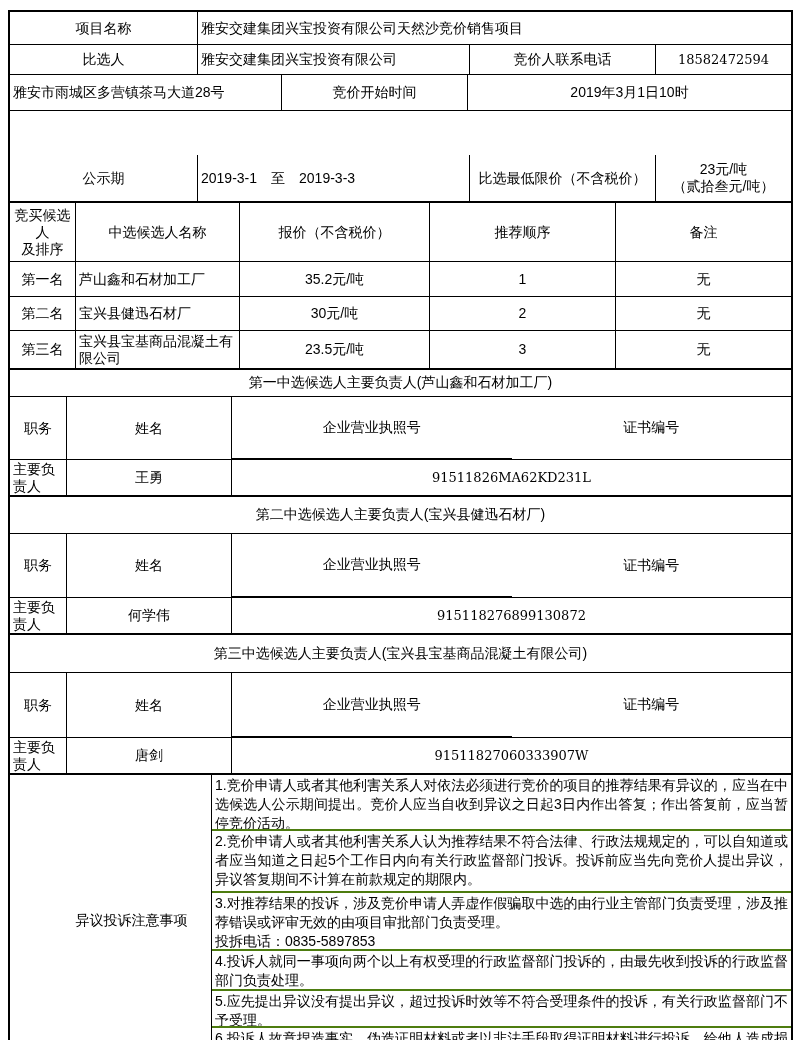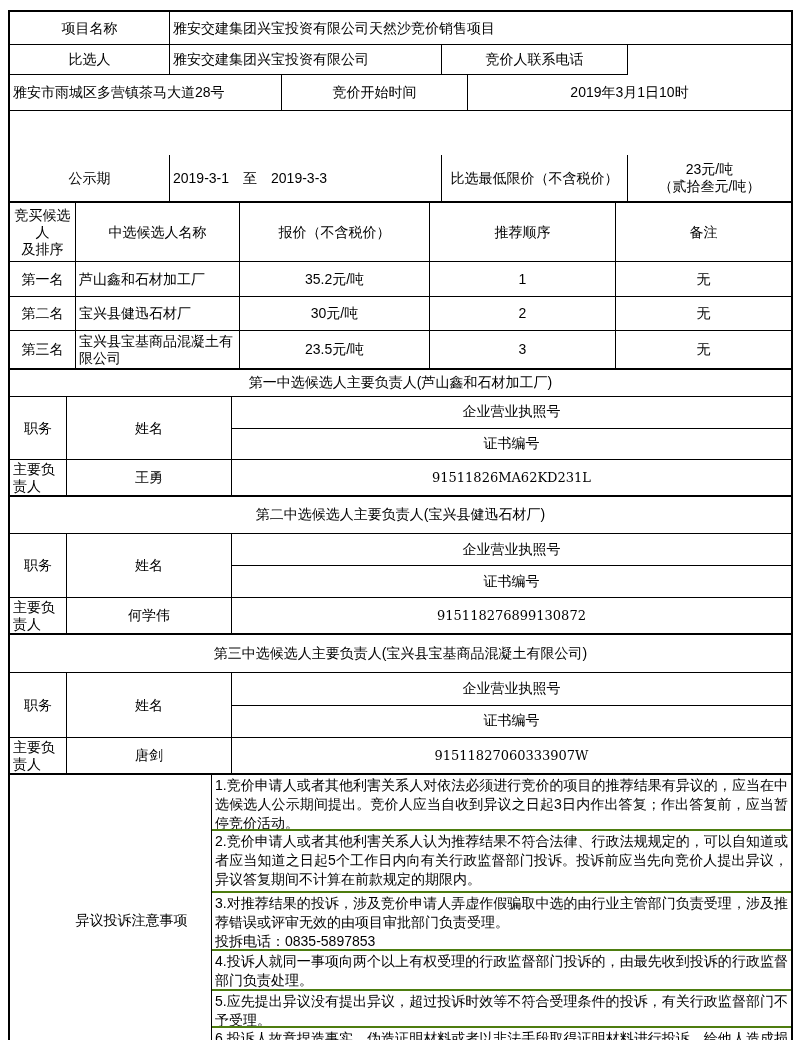--- a/index.html
+++ b/index.html
@@ -29,21 +29,21 @@
     line-height: 17px;
     overflow: hidden;
   }
   .c.last { border-right: none; flex: 1; }
   .c.left { justify-content: flex-start; text-align: left; padding-left: 3px; }
   .pre { white-space: pre-line; }
   .num { font-family: "DejaVu Serif", serif; font-size: 13px; }
   .sect { border-top: 1px solid #000; }
 
   
-  .w-ilabel { width: 160px; text-align: center; }
+  .w-ilabel { width: 188px; text-align: center; }
   .w-ival   { width: 272px; }
   .w-ilabel2{ width: 186px; }
 
   
   .w-rank { width: 66px; }
   .w-name { width: 164px; }
   .w-price{ width: 190px; }
   .w-order{ width: 186px; }
 
   .h-r1 { height: 33px; }
@@ -56,21 +56,21 @@
   .h-c3 { height: 38px; }
 
   
   .w-pos  { width: 57px; }
   .w-pname{ width: 165px; }
   .p-title { border-bottom: 1px solid #000; display: flex; align-items: center; justify-content: center; font-size: 14px; }
   .h-t1 { height: 27px; } .h-t2 { height: 37px; } .h-t3 { height: 38px; }
   .p-head { display: flex; }
   .h-ph1 { height: 63px; } .h-ph2 { height: 64px; } .h-ph3 { height: 65px; }
   .p-head .c { height: auto; }
-  .p-lic-col { flex: 1; display: flex; flex-direction: column; border-bottom: 1px solid #000; justify-content: space-between; }
+  .p-lic-col { flex: 1; display: flex; flex-direction: row; border-bottom: 1px solid #000; justify-content: space-between; }
   .p-lic-col .sub { flex: 1; display: flex; align-items: center; justify-content: center; font-size: 14px; }
   .p-lic-col .sub:first-child { border-bottom: 1px solid #000; }
   .h-pd { height: 36px; }
 
   
   .notice { display: flex; }
   .n-label {
     width: 160px;
     border-right: 1px solid #000;
     display: flex; align-items: center; justify-content: center;
@@ -100,20 +100,21 @@
 <div class="tbl">
 
   <div class="row h-r1">
     <div class="c w-ilabel">项目名称</div>
     <div class="c last left">雅安交建集团兴宝投资有限公司天然沙竞价销售项目</div>
   </div>
   <div class="row h-r2">
     <div class="c w-ilabel">比选人</div>
     <div class="c w-ival left">雅安交建集团兴宝投资有限公司</div>
     <div class="c w-ilabel2">竞价人联系电话</div>
+    <div class="c last num">18582472594</div>
   </div>
   <div class="row h-r3">
     <div class="c w-ival left">雅安市雨城区多营镇茶马大道28号</div>
     <div class="c w-ilabel2">竞价开始时间</div>
     <div class="c last">2019年3月1日10时</div>
   </div>
   <div class="row h-r4">
     <div class="c w-ilabel">公示期</div>
     <div class="c w-ival left">2019-3-1　至　2019-3-3</div>
     <div class="c w-ilabel2">比选最低限价（不含税价）</div>

